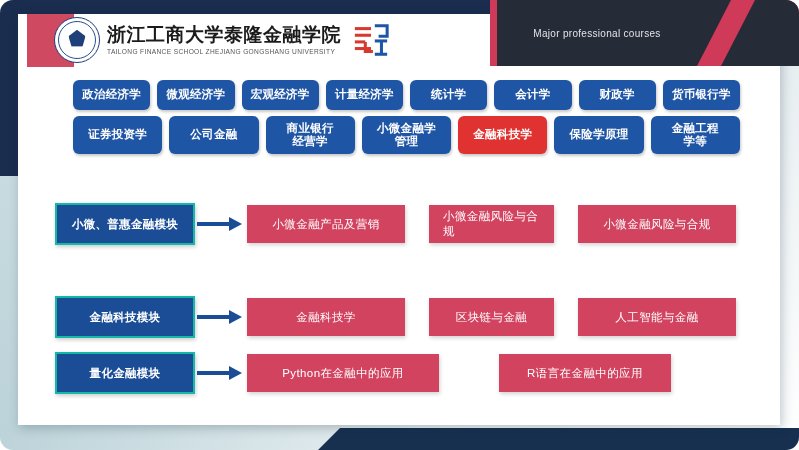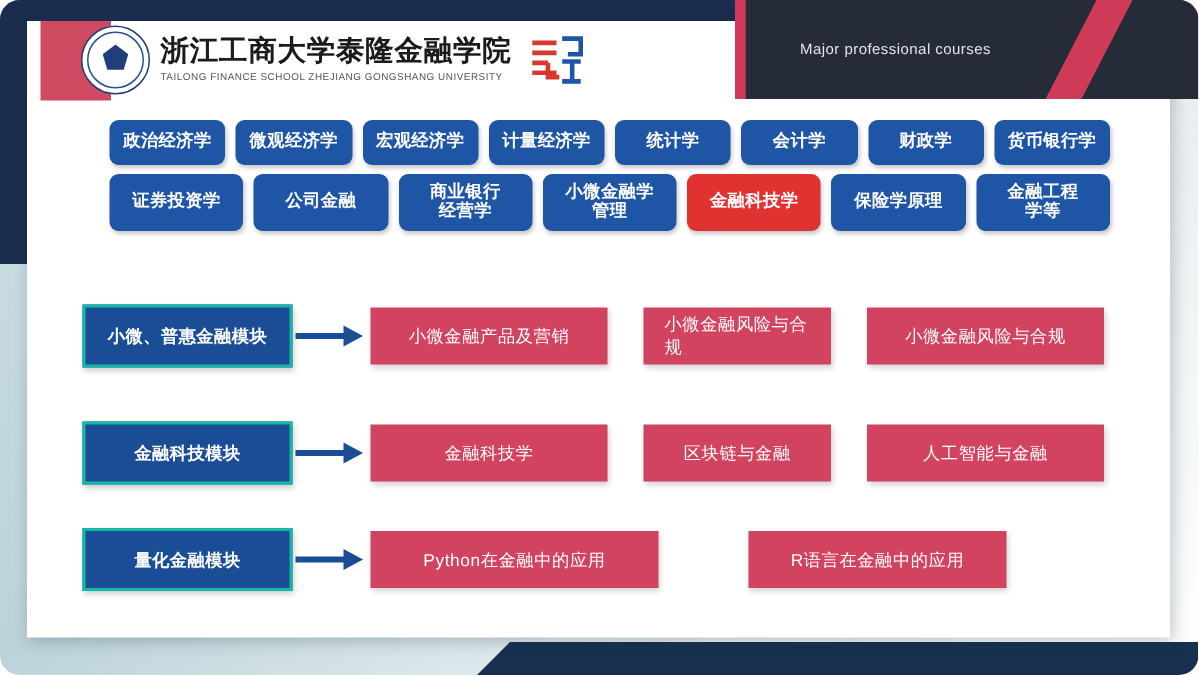--- a/index.html
+++ b/index.html
@@ -244,21 +244,21 @@
     justify-content: center;
     padding: 2px 14px;
     box-shadow: 1px 2px 4px rgba(0,0,0,0.18);
     letter-spacing: 0.4px;
     box-sizing: border-box;
   }
   .leaf.w3 { width: 125px; }
   .leaf.wide { width: 158px; }
 
   #m1 { top: 203px; }
-  #m2 { top: 281px; }
+  #m2 { top: 296px; }
   #m3 { top: 352px; }
   #m3 .leaf-row { gap: 60px; }
 </style>
 </head>
 <body>
 
 <div id="slide">
 
   <div class="bg-teal"></div>
   <div class="bg-navy-top"></div>

